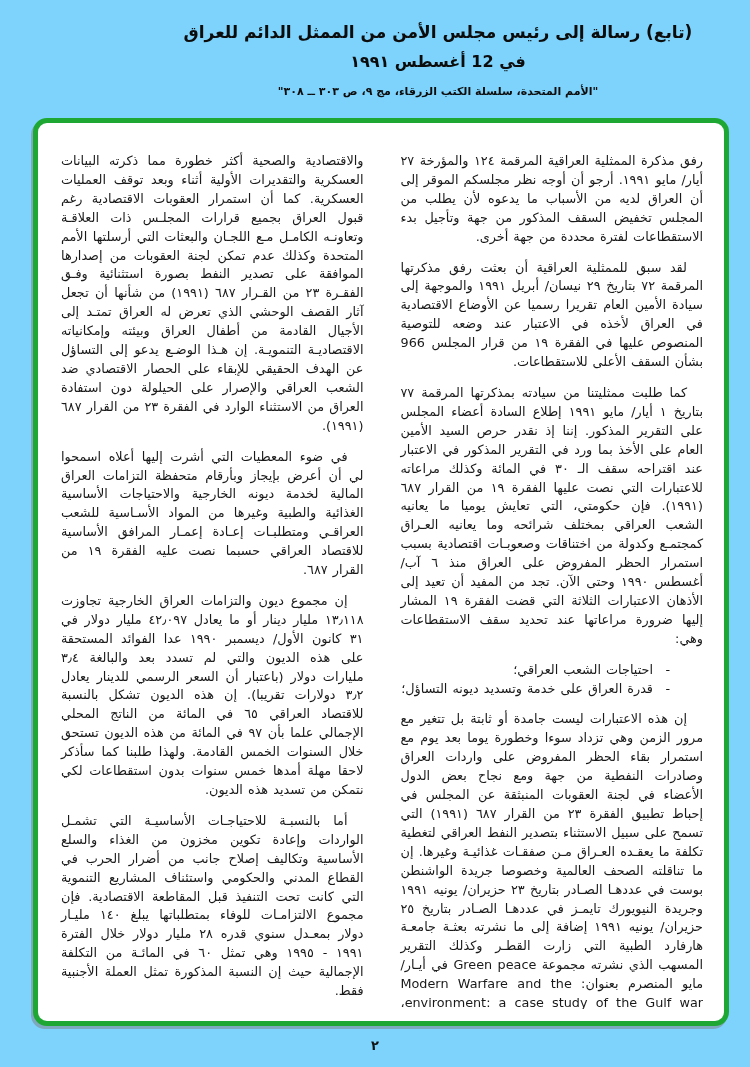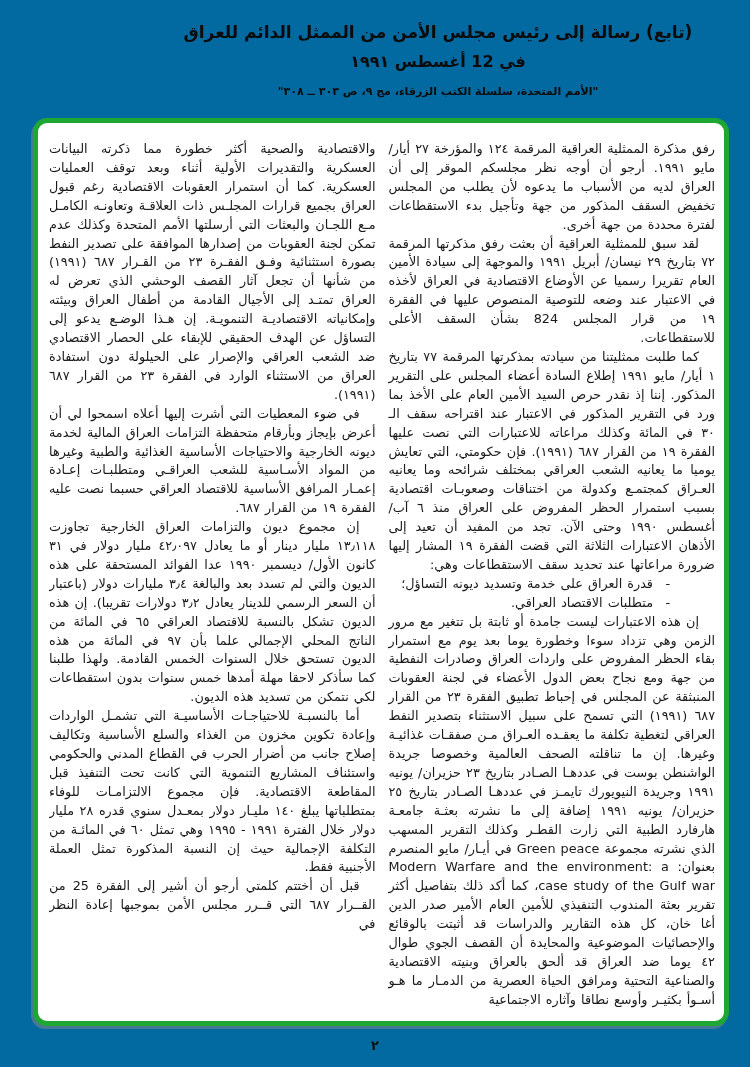--- a/index.html
+++ b/index.html
@@ -1,21 +1,21 @@
 <!DOCTYPE html>
 <html lang="ar" style="--accent: #1FA734;"><head>
 <meta charset="utf-8">
 <style>
   html,body{margin:0;padding:0;}
   body{
     width:750px;height:1067px;background:#ffffff;
     font-family:"DejaVu Sans", sans-serif;
     -webkit-font-smoothing:antialiased;
   }
-  .page{position:relative;width:750px;height:1067px;background:#0369a1;overflow:hidden;color:#141414;}
+  .page{position:relative;width:750px;height:1067px;background:#7dd3fc;overflow:hidden;color:#141414;}
 
   
   .doc-header{position:absolute;top:22px;left:128px;width:620px;text-align:center;direction:rtl;color:#0c0c0c;}
   .doc-title{font-size:17px;font-weight:bold;line-height:1.25;}
   .doc-date{font-size:16px;font-weight:bold;margin-top:9px;}
   .doc-source{font-size:11px;font-weight:bold;margin-top:14px;}
 
   
   .text-box{
     position:absolute;left:33px;top:118px;width:696px;height:908px;box-sizing:border-box;
@@ -25,21 +25,21 @@
 
   
   .columns{
     position:absolute;top:17px;right:9px;left:11px;bottom:12px;
     display:flex;gap:13px;direction:rtl;overflow:hidden;
   }
   .col{
     flex:1;min-width:0;text-align:justify;font-size:12.8px;line-height:18.9px;
     color:#191919;word-spacing:1px;
   }
-  .col p{margin:0;text-indent:16px;}
+  .col p{margin:12px;text-indent:16px;}
   .col p.flush{text-indent:0;}
   .li{padding-right:45px;text-indent:0;}
   .li .dash{display:inline-block;width:17px;}
 
   
   .page-num{
     position:absolute;top:1038px;left:0;width:750px;text-align:center;
     font-size:13px;font-weight:bold;color:#111;
   }
 </style>
@@ -52,24 +52,24 @@
     <div class="doc-title">(تابع) رسالة إلى رئيس مجلس الأمن من الممثل الدائم للعراق</div>
     <div class="doc-date">في 12 أغسطس ١٩٩١</div>
     <div class="doc-source">"الأمم المتحدة، سلسلة الكتب الزرقاء، مج ٩، ص ٣٠٣ ــ ٣٠٨"</div>
   </header>
 
   <div class="text-box">
     <div class="columns">
 
       <div class="col">
         <p class="flush">رفق مذكرة الممثلية العراقية المرقمة ١٢٤ والمؤرخة ٢٧ أيار/ مايو ١٩٩١. أرجو أن أوجه نظر مجلسكم الموقر إلى أن العراق لديه من الأسباب ما يدعوه لأن يطلب من المجلس تخفيض السقف المذكور من جهة وتأجيل بدء الاستقطاعات لفترة محددة من جهة أخرى.</p>
-        <p>لقد سبق للممثلية العراقية أن بعثت رفق مذكرتها المرقمة ٧٢ بتاريخ ٢٩ نيسان/ أبريل ١٩٩١ والموجهة إلى سيادة الأمين العام تقريرا رسميا عن الأوضاع الاقتصادية في العراق لأخذه في الاعتبار عند وضعه للتوصية المنصوص عليها في الفقرة ١٩ من قرار المجلس 824 بشأن السقف الأعلى للاستقطاعات.</p>
+        <p>لقد سبق للممثلية العراقية أن بعثت رفق مذكرتها المرقمة ٧٢ بتاريخ ٢٩ نيسان/ أبريل ١٩٩١ والموجهة إلى سيادة الأمين العام تقريرا رسميا عن الأوضاع الاقتصادية في العراق لأخذه في الاعتبار عند وضعه للتوصية المنصوص عليها في الفقرة ١٩ من قرار المجلس 966 بشأن السقف الأعلى للاستقطاعات.</p>
         <p>كما طلبت ممثليتنا من سيادته بمذكرتها المرقمة ٧٧ بتاريخ ١ أيار/ مايو ١٩٩١ إطلاع السادة أعضاء المجلس على التقرير المذكور. إننا إذ نقدر حرص السيد الأمين العام على الأخذ بما ورد في التقرير المذكور في الاعتبار عند اقتراحه سقف الـ ٣٠ في المائة وكذلك مراعاته للاعتبارات التي نصت عليها الفقرة ١٩ من القرار ٦٨٧ (١٩٩١). فإن حكومتي، التي تعايش يوميا ما يعانيه الشعب العراقي بمختلف شرائحه وما يعانيه العـراق كمجتمـع وكدولة من اختناقات وصعوبـات اقتصادية بسبب استمرار الحظر المفروض على العراق منذ ٦ آب/ أغسطس ١٩٩٠ وحتى الآن. تجد من المفيد أن تعيد إلى الأذهان الاعتبارات الثلاثة التي قضت الفقرة ١٩ المشار إليها ضرورة مراعاتها عند تحديد سقف الاستقطاعات وهي:</p>
+        <div class="li"><span class="dash">-</span><span>احتياجات الشعب العراقي؛</span></div>
         <div class="li"><span class="dash">-</span><span>قدرة العراق على خدمة وتسديد ديونه التساؤل؛</span></div>
-        <div class="li"><span class="dash">-</span><span>متطلبات الاقتصاد العراقي.</span></div>
         <p>إن هذه الاعتبارات ليست جامدة أو ثابتة بل تتغير مع مرور الزمن وهي تزداد سوءا وخطورة يوما بعد يوم مع استمرار بقاء الحظر المفروض على واردات العراق وصادرات النفطية من جهة ومع نجاح بعض الدول الأعضاء في لجنة العقوبات المنبثقة عن المجلس في إحباط تطبيق الفقرة ٢٣ من القرار ٦٨٧ (١٩٩١) التي تسمح على سبيل الاستثناء بتصدير النفط العراقي لتغطية تكلفة ما يعقـده العـراق مـن صفقـات غذائيـة وغيرها. إن ما تناقلته الصحف العالمية وخصوصا جريدة الواشنطن بوست في عددهـا الصـادر بتاريخ ٢٣ حزيران/ يونيه ١٩٩١ وجريدة النيويورك تايمـز في عددهـا الصـادر بتاريخ ٢٥ حزيران/ يونيه ١٩٩١ إضافة إلى ما نشرته بعثـة جامعـة هارفارد الطبية التي زارت القطـر وكذلك التقرير المسهب الذي نشرته مجموعة Green peace في أيـار/ مايو المنصرم بعنوان: Modern Warfare and the environment: a case study of the Gulf war، كما أكد ذلك بتفاصيل أكثر تقرير بعثة المندوب التنفيذي للأمين العام الأمير صدر الدين أغا خان، كل هذه التقارير والدراسات قد أثبتت بالوقائع والإحصائيات الموضوعية والمحايدة أن القصف الجوي طوال ٤٢ يوما ضد العراق قد ألحق بالعراق وبنيته الاقتصادية والصناعية التحتية ومرافق الحياة العصرية من الدمـار ما هـو أسـوأ بكثيـر وأوسع نطاقا وآثاره الاجتماعية</p>
       </div>
 
       <div class="col">
         <p class="flush">والاقتصادية والصحية أكثر خطورة مما ذكرته البيانات العسكرية والتقديرات الأولية أثناء وبعد توقف العمليات العسكرية. كما أن استمرار العقوبات الاقتصادية رغم قبول العراق بجميع قرارات المجلـس ذات العلاقـة وتعاونـه الكامـل مـع اللجـان والبعثات التي أرسلتها الأمم المتحدة وكذلك عدم تمكن لجنة العقوبات من إصدارها الموافقة على تصدير النفط بصورة استثنائية وفـق الفقـرة ٢٣ من القـرار ٦٨٧ (١٩٩١) من شأنها أن تجعل آثار القصف الوحشي الذي تعرض له العراق تمتـد إلى الأجيال القادمة من أطفال العراق وبيئته وإمكانياته الاقتصاديـة التنمويـة. إن هـذا الوضـع يدعو إلى التساؤل عن الهدف الحقيقي للإبقاء على الحصار الاقتصادي ضد الشعب العراقي والإصرار على الحيلولة دون استفادة العراق من الاستثناء الوارد في الفقرة ٢٣ من القرار ٦٨٧ (١٩٩١).</p>
         <p>في ضوء المعطيات التي أشرت إليها أعلاه اسمحوا لي أن أعرض بإيجاز وبأرقام متحفظة التزامات العراق المالية لخدمة ديونه الخارجية والاحتياجات الأساسية الغذائية والطبية وغيرها من المواد الأسـاسية للشعب العراقـي ومتطلبـات إعـادة إعمـار المرافق الأساسية للاقتصاد العراقي حسبما نصت عليه الفقرة ١٩ من القرار ٦٨٧.</p>
         <p>إن مجموع ديون والتزامات العراق الخارجية تجاوزت ١٣٫١١٨ مليار دينار أو ما يعادل ٤٢٫٠٩٧ مليار دولار في ٣١ كانون الأول/ ديسمبر ١٩٩٠ عدا الفوائد المستحقة على هذه الديون والتي لم تسدد بعد والبالغة ٣٫٤ مليارات دولار (باعتبار أن السعر الرسمي للدينار يعادل ٣٫٢ دولارات تقريبا). إن هذه الديون تشكل بالنسبة للاقتصاد العراقي ٦٥ في المائة من الناتج المحلي الإجمالي علما بأن ٩٧ في المائة من هذه الديون تستحق خلال السنوات الخمس القادمة. ولهذا طلبنا كما سأذكر لاحقا مهلة أمدها خمس سنوات بدون استقطاعات لكي نتمكن من تسديد هذه الديون.</p>
         <p>أما بالنسبـة للاحتياجـات الأساسيـة التي تشمـل الواردات وإعادة تكوين مخزون من الغذاء والسلع الأساسية وتكاليف إصلاح جانب من أضرار الحرب في القطاع المدني والحكومي واستئناف المشاريع التنموية التي كانت تحت التنفيذ قبل المقاطعة الاقتصادية. فإن مجموع الالتزامـات للوفاء بمتطلباتها يبلغ ١٤٠ مليـار دولار بمعـدل سنوي قدره ٢٨ مليار دولار خلال الفترة ١٩٩١ - ١٩٩٥ وهي تمثل ٦٠ في المائـة من التكلفة الإجمالية حيث إن النسبة المذكورة تمثل العملة الأجنبية فقط.</p>
         <p>قبل أن أختتم كلمتي أرجو أن أشير إلى الفقرة 25 من القــرار ٦٨٧ التي قــرر مجلس الأمن بموجبها إعادة النظر في</p>
       </div>

